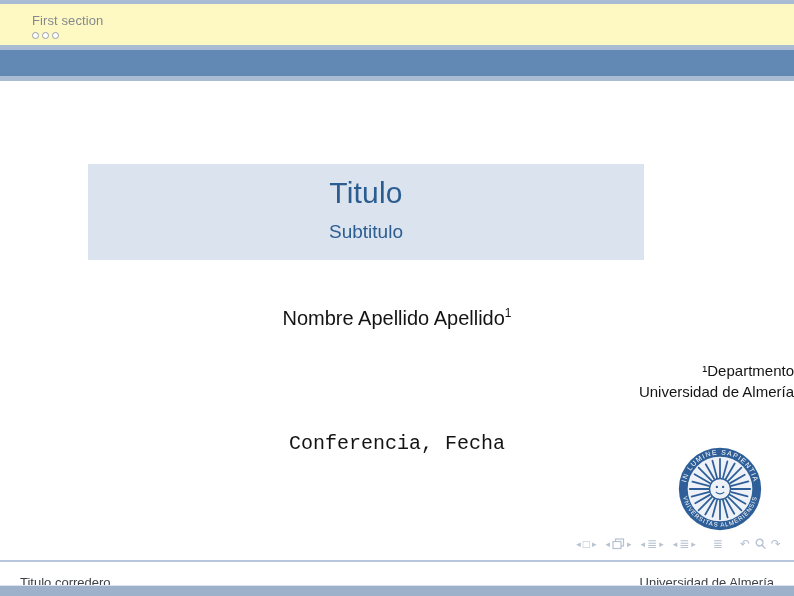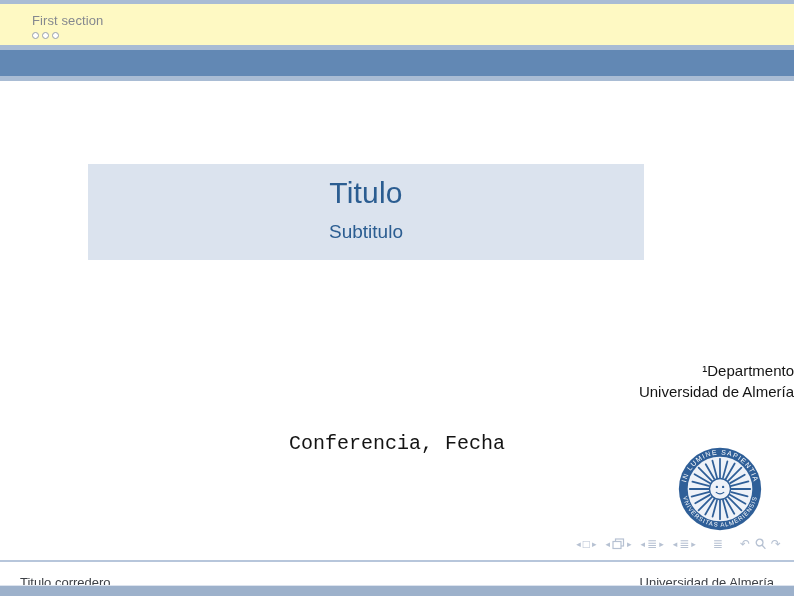--- a/index.html
+++ b/index.html
@@ -61,20 +61,23 @@
     </div>
   </div>
 
   <div class="head-bar"></div>
 
   <div class="title-box">
     <h1>Titulo</h1>
     <h2>Subtitulo</h2>
   </div>
 
+  <div class="author">
+    <span>Nombre Apellido Apellido</span><sup>1</sup>
+  </div>
 
   <div class="institute">
     <div>¹Departmento</div>
     <div>Universidad de Almería</div>
   </div>
 
   <div class="date">Conferencia, Fecha</div>
 
   <div class="logo">
     <svg viewBox="0 0 100 100" width="84" height="84">

